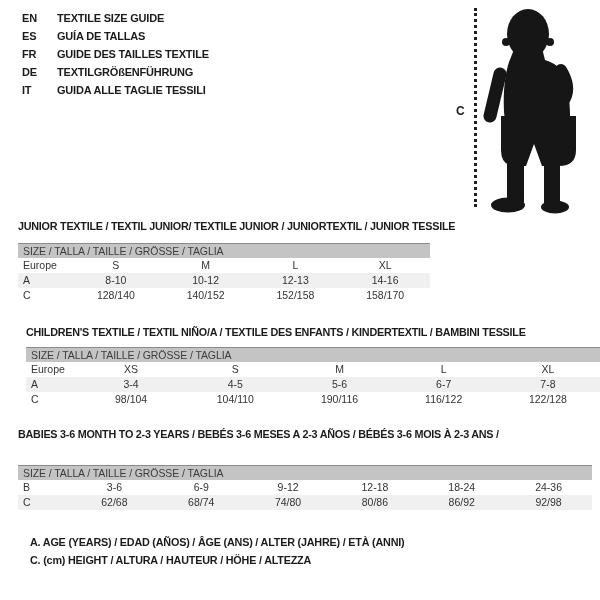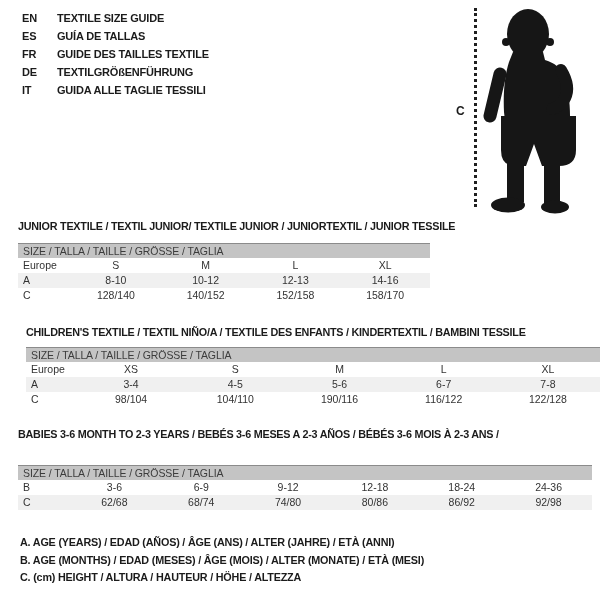--- a/index.html
+++ b/index.html
@@ -33,21 +33,21 @@
   .size-bar{height:14px;line-height:14px;background:var(--bar-bg,#c4c4c4);
     border-top:1px solid var(--bar-border,#8b8b8b);padding-left:5px;
     font-size:10.5px;letter-spacing:-0.1px;color:#3c3c3c;}
   .trow{display:flex;height:15px;line-height:15px;font-size:10.5px;
     color:var(--table-ink,#333);}
   .trow.shaded{background:var(--row-shaded,#f0f0f0);}
   .tlabel{width:53px;padding-left:5px;box-sizing:border-box;}
   .tcell{flex:1;text-align:center;}
 
   
-  .notes{position:absolute;left:20px;top:534px;font-weight:bold;font-size:10.8px;
+  .notes{position:absolute;left:30px;top:534px;font-weight:bold;font-size:10.8px;
     letter-spacing:-0.2px;line-height:17.5px;white-space:nowrap;}
 </style>
 </head>
 <body style="--bar-bg: #c4c4c4; --bar-border: #8b8b8b; --row-shaded: #f0f0f0; --ink: #1b1b1b; --table-ink: #333333; --silhouette: #161616;">
 
 <div class="page">
 
   <div class="lang-list" id="lang-list">
       <div class="lang-row"><span class="lang-code">EN</span><span class="lang-label">TEXTILE SIZE GUIDE</span></div>
       <div class="lang-row"><span class="lang-code">ES</span><span class="lang-label">GUÍA DE TALLAS</span></div>
@@ -152,17 +152,16 @@
         <div class="tcell">68/74</div>
         <div class="tcell">74/80</div>
         <div class="tcell">80/86</div>
         <div class="tcell">86/92</div>
         <div class="tcell">92/98</div>
       </div>
     </div>
 
   <div class="notes" id="notes">
       <div class="note-line">A. AGE (YEARS) / EDAD (AÑOS) / ÂGE (ANS) / ALTER (JAHRE) / ETÀ (ANNI)</div>
-      <div class="note-line">B. AGE (MONTHS) / EDAD (MESES) / ÂGE (MOIS) / ALTER (MONATE) / ETÀ (MESI)</div>
       <div class="note-line">C. (cm) HEIGHT / ALTURA / HAUTEUR / HÖHE / ALTEZZA</div>
     </div>
 
 </div>
 
 </body></html>

